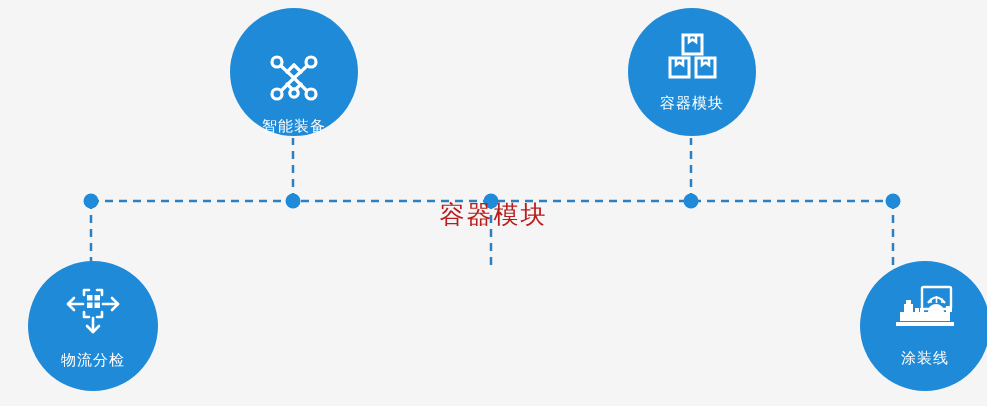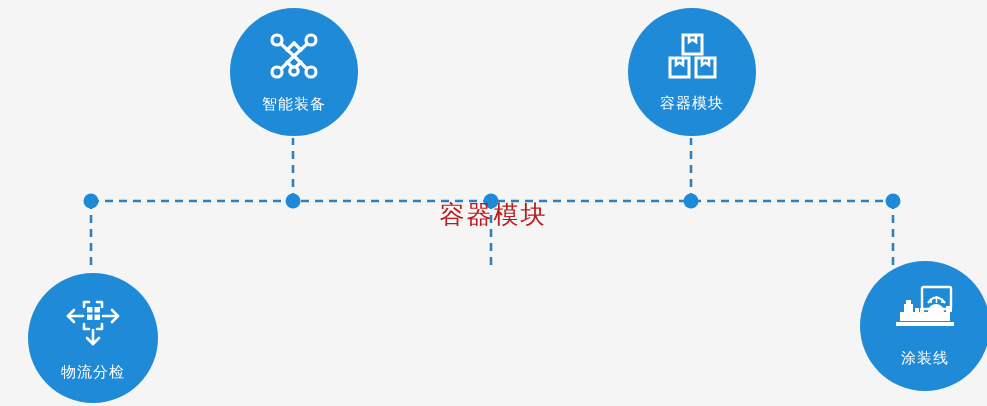--- a/index.html
+++ b/index.html
@@ -51,23 +51,23 @@
     line-height: 0;
   }
   .node-label {
     color: #ffffff;
     font-size: 15px;
     letter-spacing: 1px;
     margin-top: 14px;
     white-space: nowrap;
   }
   
-  #node-zhineng  { left: 230px; top: 8px;   width: 128px; height: 128px; }
+  #node-zhineng  { left: 230px; top: 8px;   width: 128px; height: 128px; justify-content: flex-end; }
   #node-litibc   { left: 628px; top: 8px;   width: 128px; height: 128px; }
-  #node-wuliu    { left: 28px;  top: 273px; width: 130px; height: 130px; }
+  #node-wuliu    { left: 28px;  top: 261px; width: 130px; height: 130px; }
   #node-shengchan{ left: 427px; top: 261px; width: 128px; height: 128px; }
   #node-tuzhuang { left: 860px; top: 261px; width: 130px; height: 130px; }
   #node-wuliu .node-label,
   #node-shengchan .node-label,
   #node-tuzhuang .node-label { margin-top: 16px; }
 </style>
 </head>
 <body>
 
 <div id="diagram">

